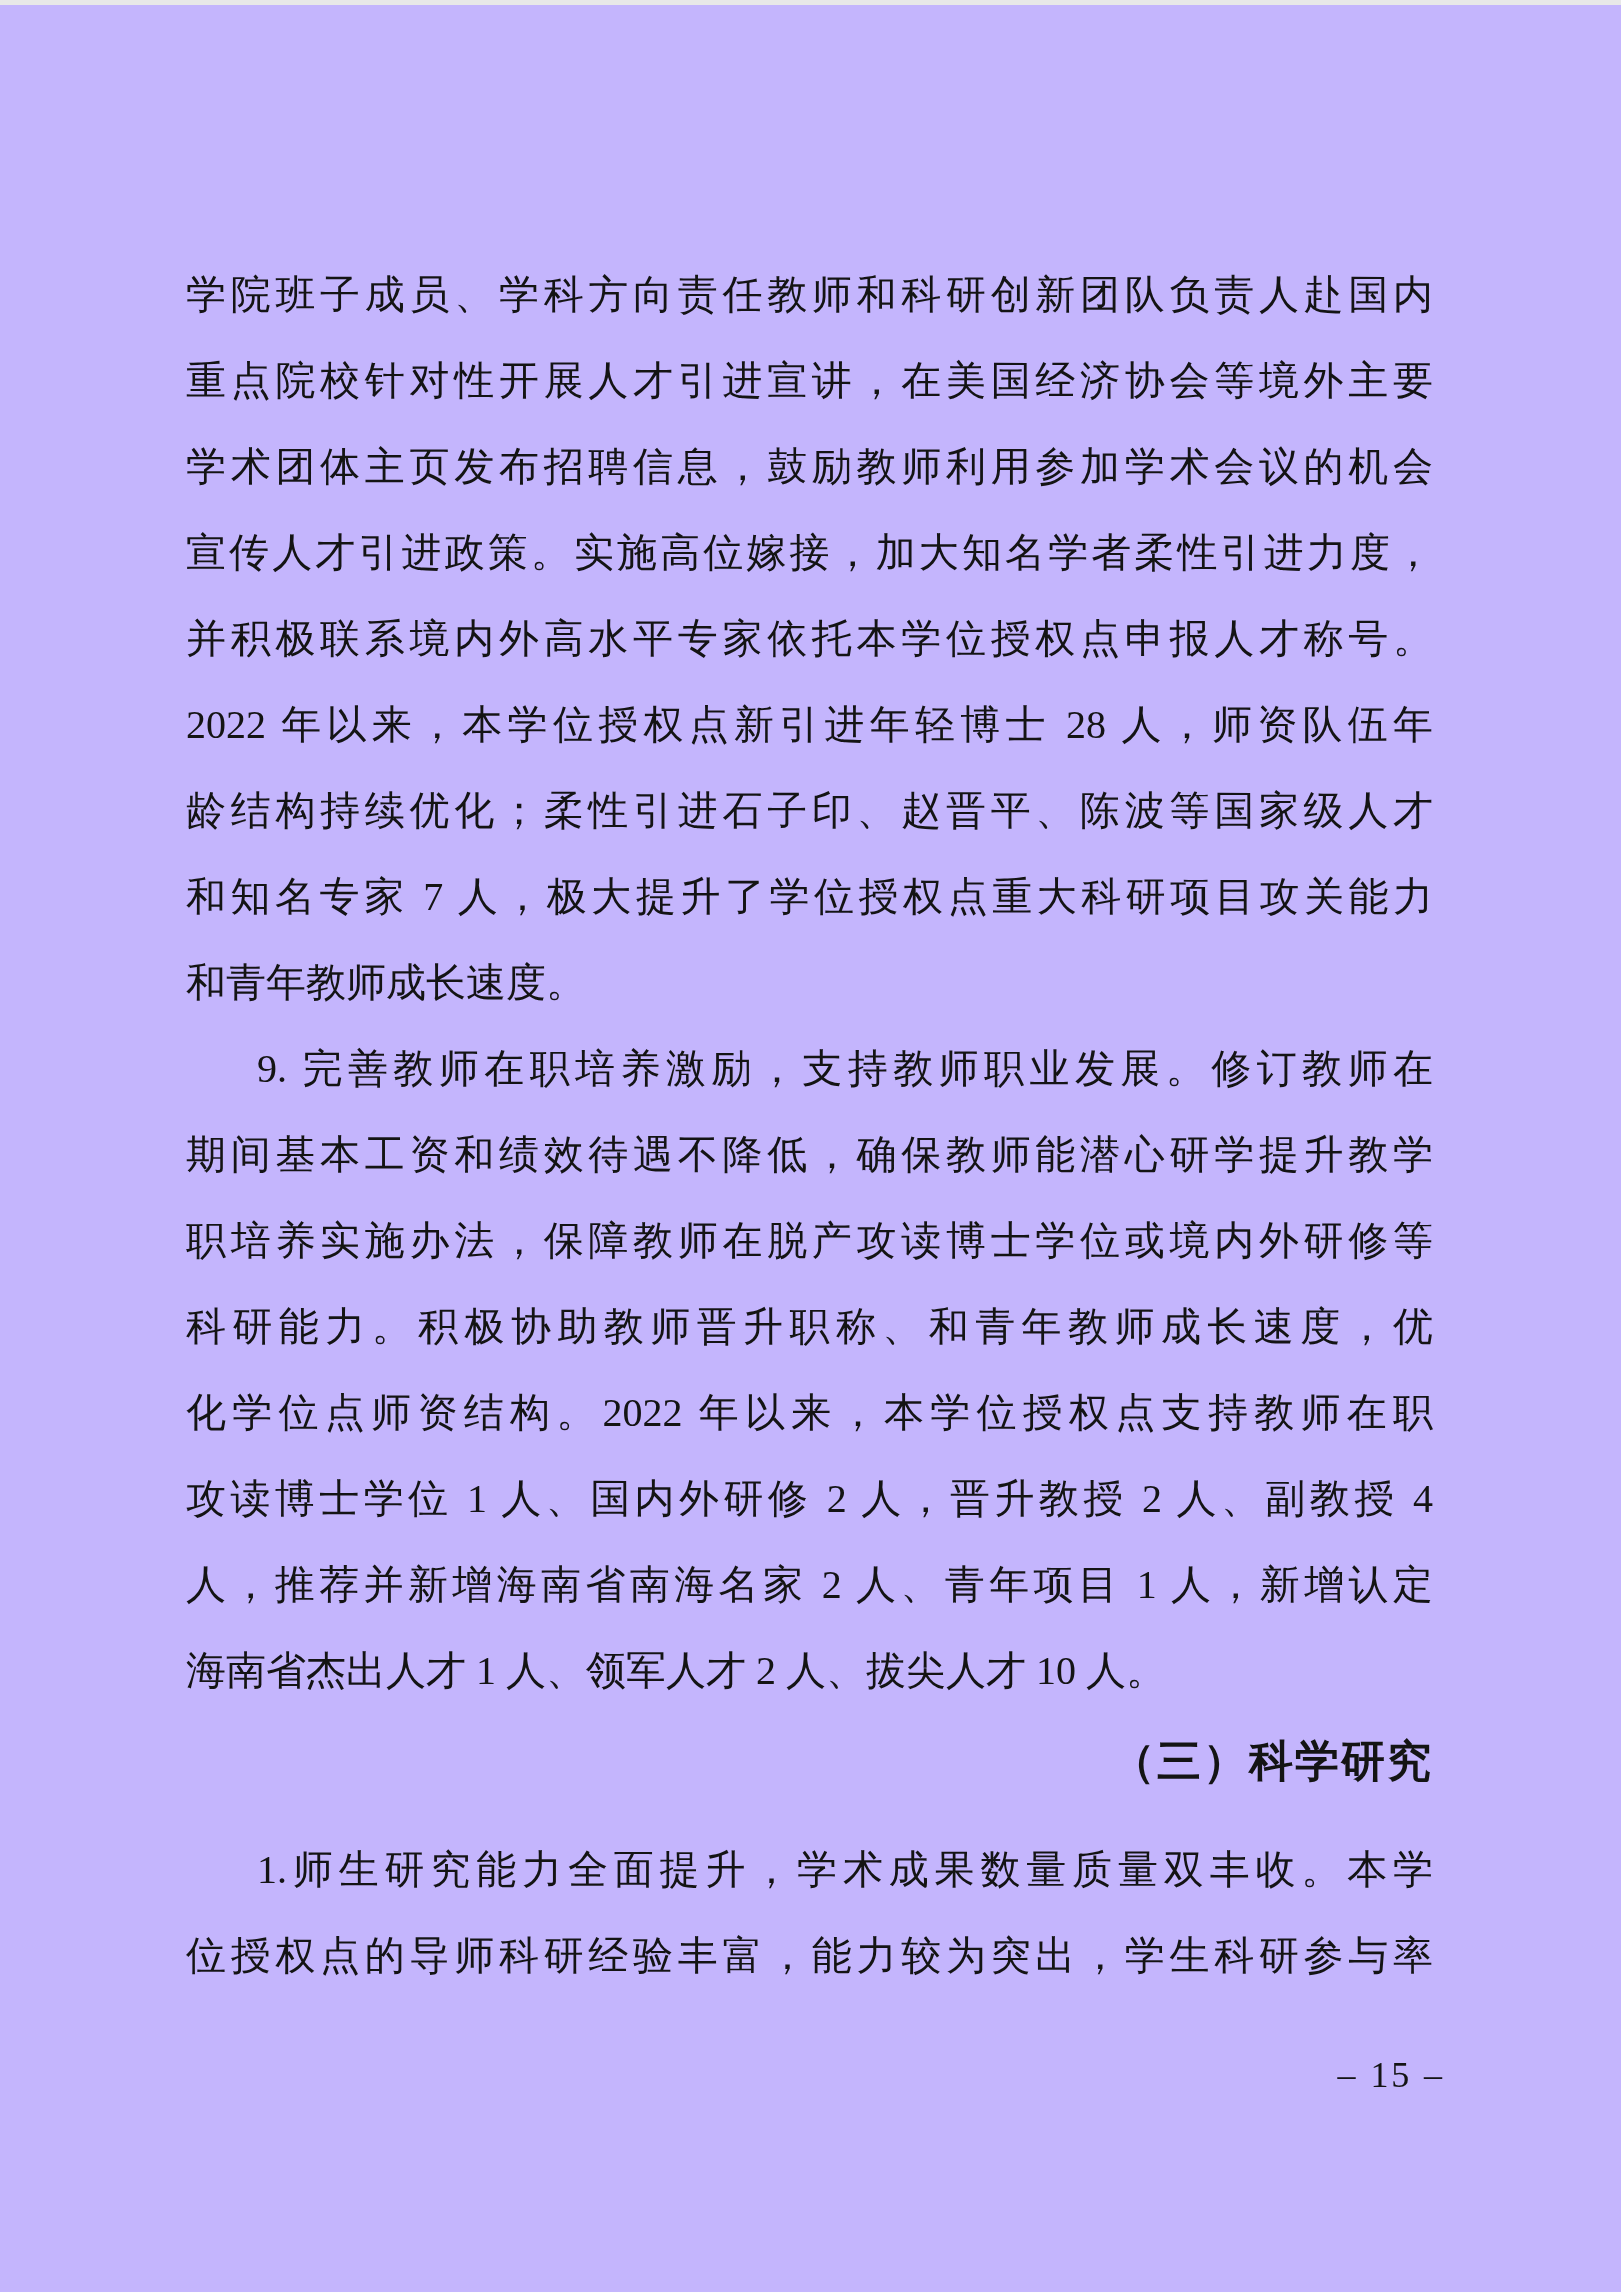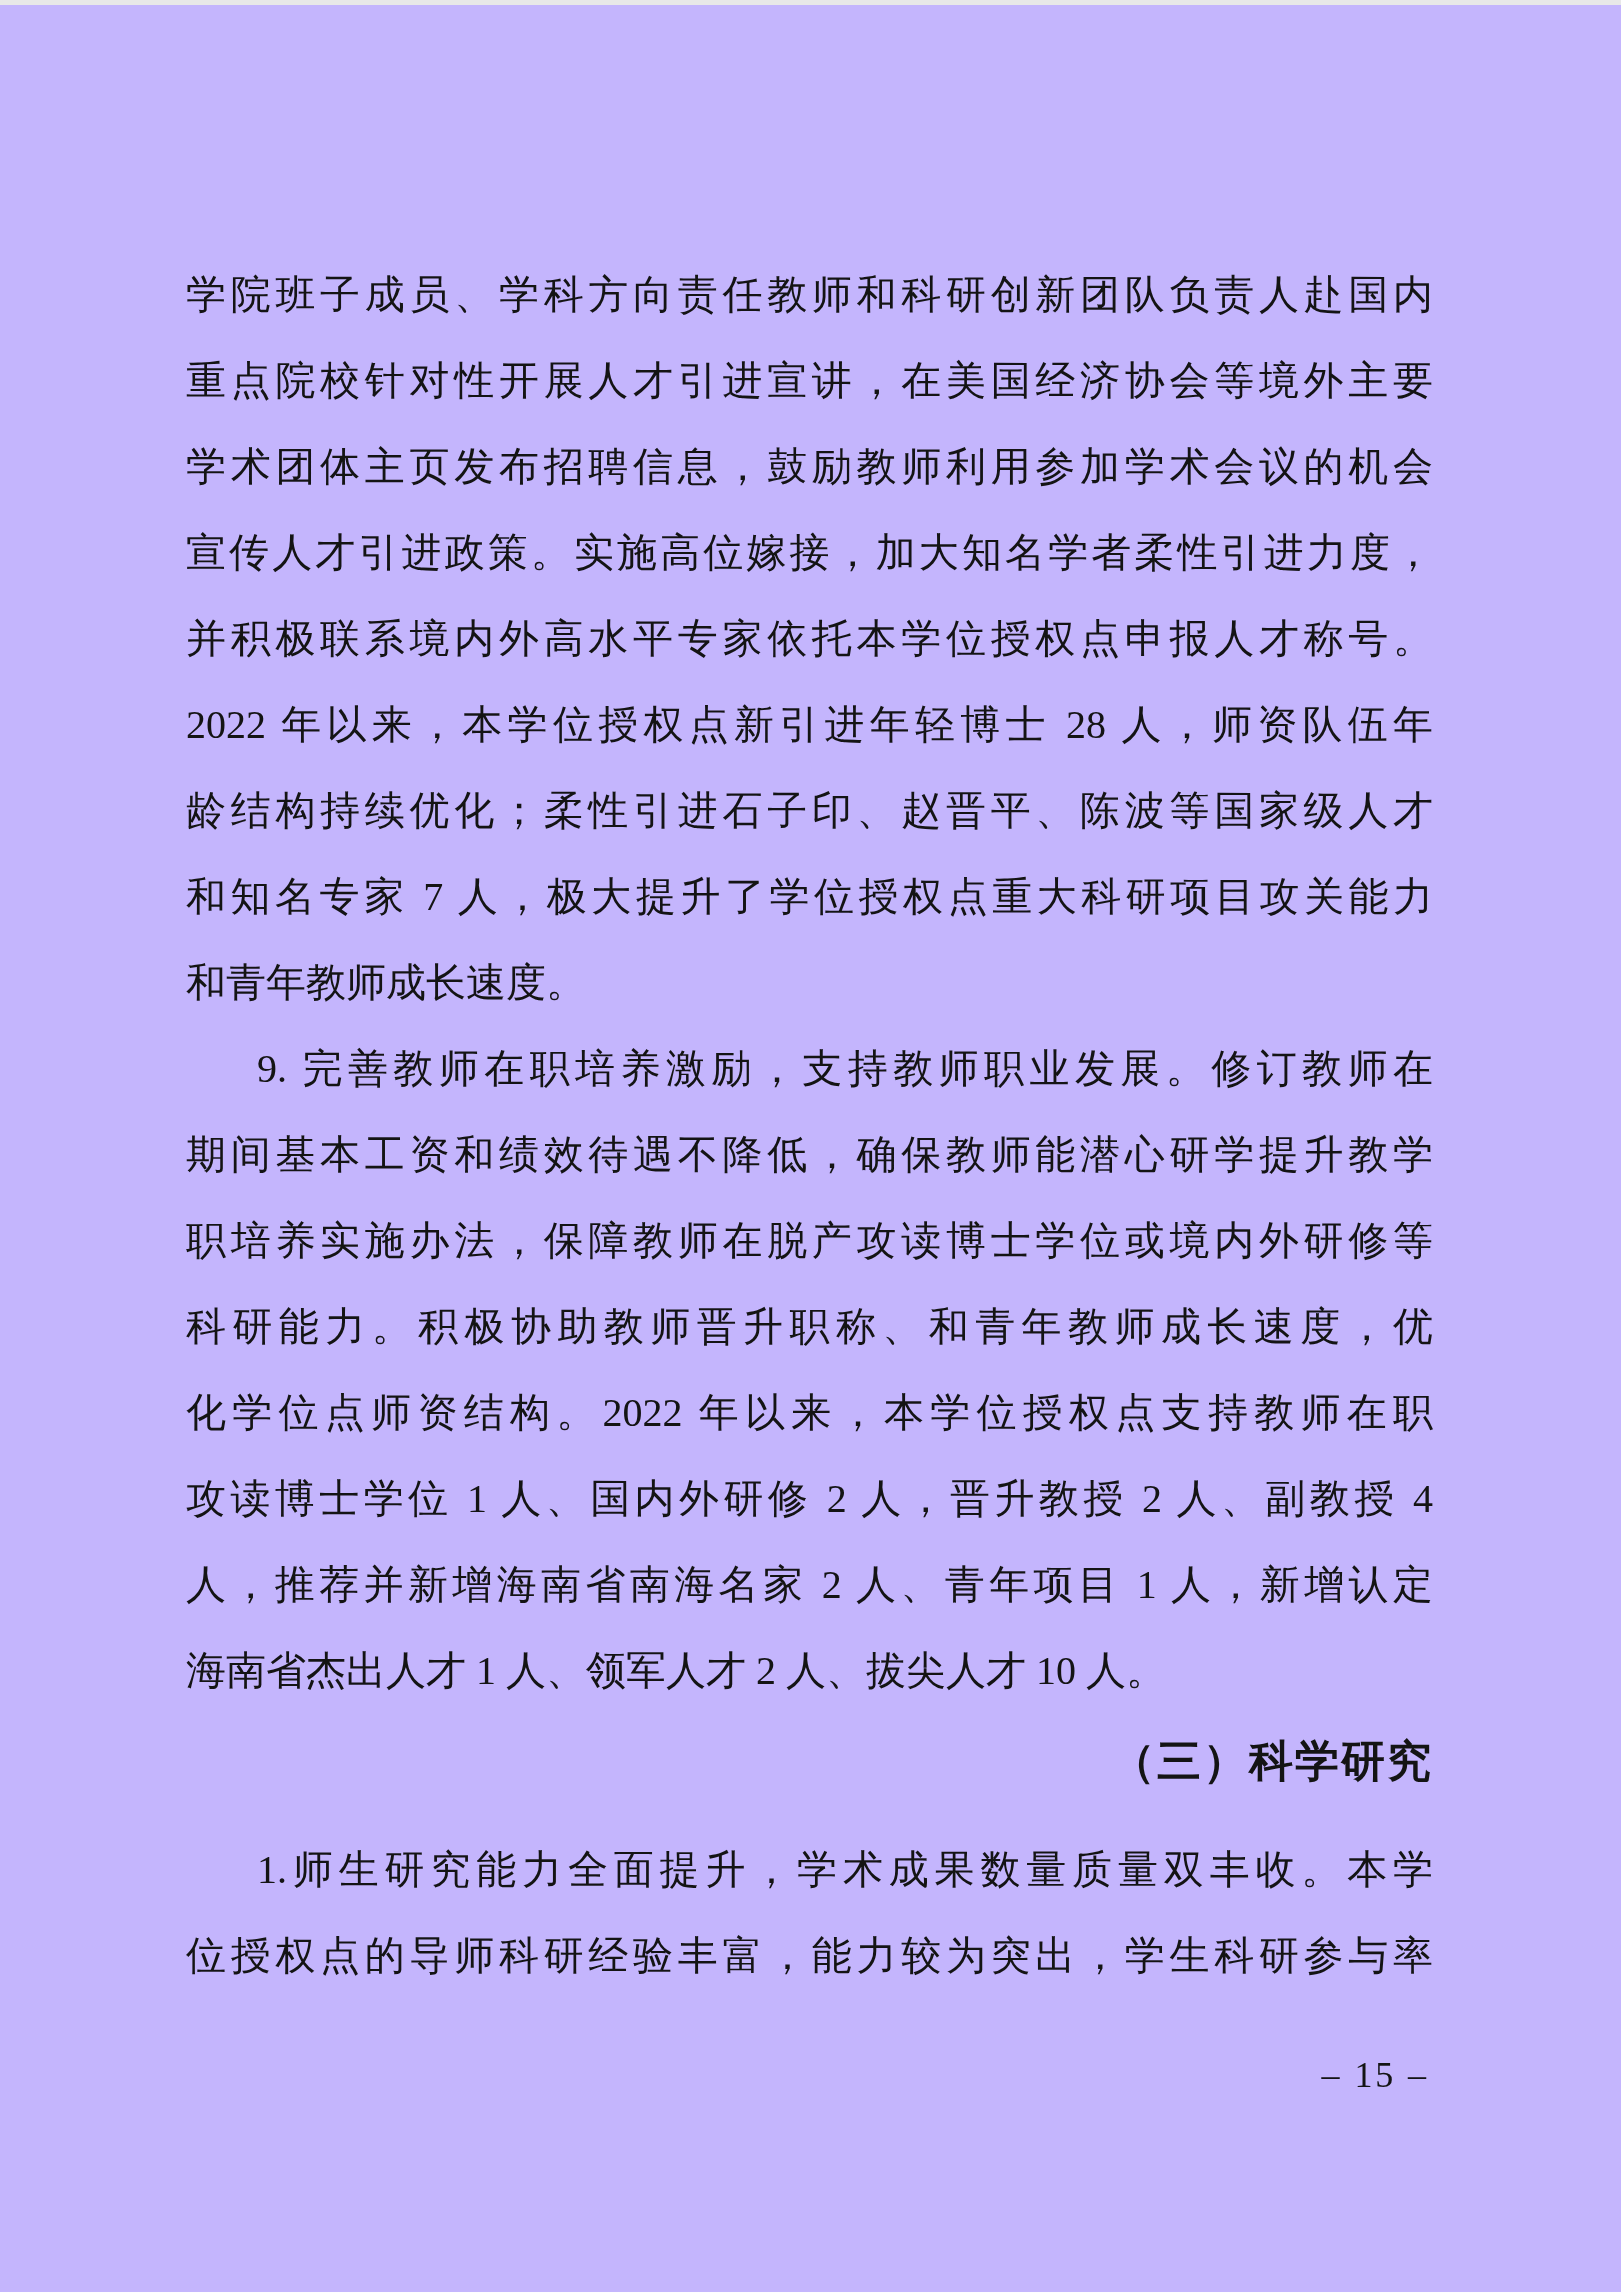--- a/index.html
+++ b/index.html
@@ -48,21 +48,21 @@
     font-family: "Liberation Sans", "DejaVu Sans", sans-serif;
     line-height: 86px;
     height: 86px;
     margin: 3.9px 0 23.5px 0;
     letter-spacing: 2px;
     text-align: right;
   }
   .footer {
     position: absolute;
     top: 2049px;
-    right: 192px;
+    right: 176px;
     font-size: 36px;
     letter-spacing: 2.9px;
     color: #141414;
   }
 </style>
 </head>
 <body>
 
 <div class="page">
   <div class="body-text">

